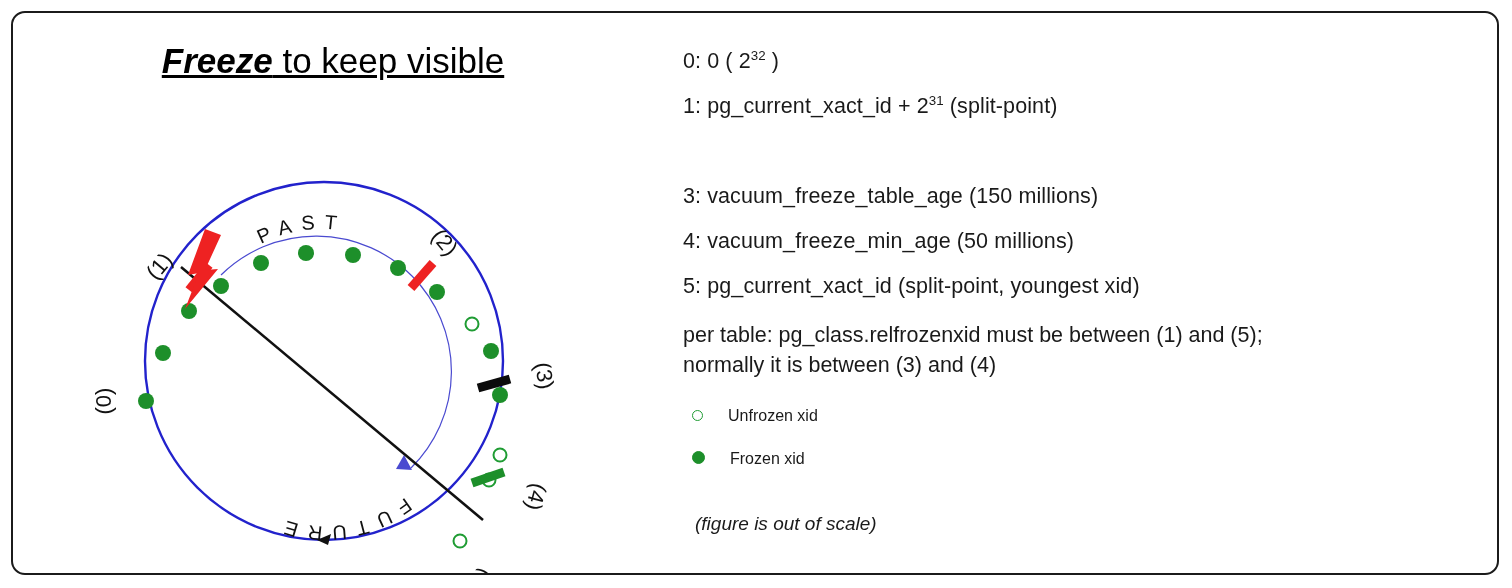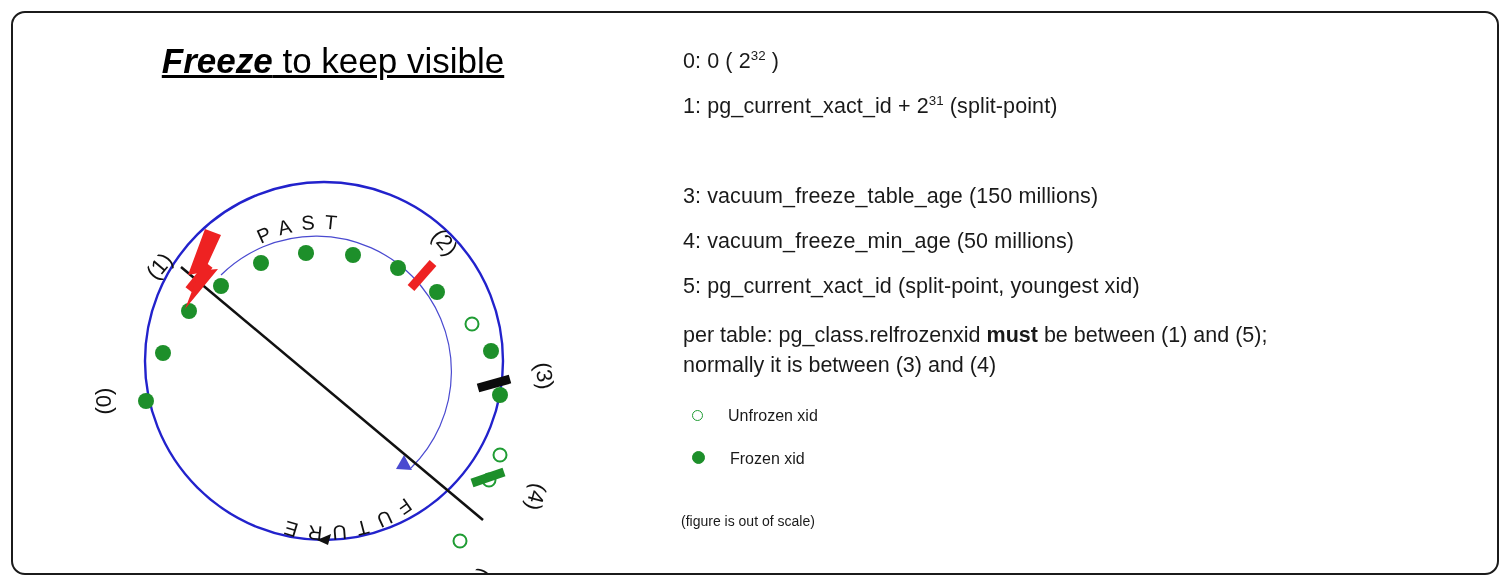--- a/index.html
+++ b/index.html
@@ -75,21 +75,21 @@
     position: absolute;
     left: 10px;
     top: 307px;
     width: 740px;
     font-size: 21.5px;
     color: #1a1a1a;
     line-height: 30px;
   }
   #per-table .l1 { display: block; text-align: left; white-space: nowrap; }
   #per-table .l2 { display: block; text-align: left; white-space: nowrap; padding-right: 28px;}
-  #per-table b { font-weight: bold; }
+  #per-table b { font-weight: normal; }
   .legend-row {
     position: absolute;
     left: 10px;
     font-size: 16px;
     color: #1a1a1a;
     white-space: nowrap;
   }
   .legend-marker {
     display: inline-block;
     width: 13px;
@@ -106,25 +106,26 @@
     background: transparent;
     width: 11px;
     height: 11px;
   }
   .legend-marker.filled {
     background: #1d8f2a;
     border: 1px solid #1d8f2a;
   }
   #footnote {
     position: absolute;
-    left: 8px;
+    left: 22px;
     top: 500px;
-    font-size: 14px;
-    color: #1a1a1a;
-    white-space: nowrap;
+    font-size: 19px;
+    color: #1a1a1a;
+    white-space: nowrap;
+    font-style: italic;
   }
 </style>
 </head>
 <body>
 
 <div id="frame">
 
   <div id="figure-panel">
 
     <div id="title">

